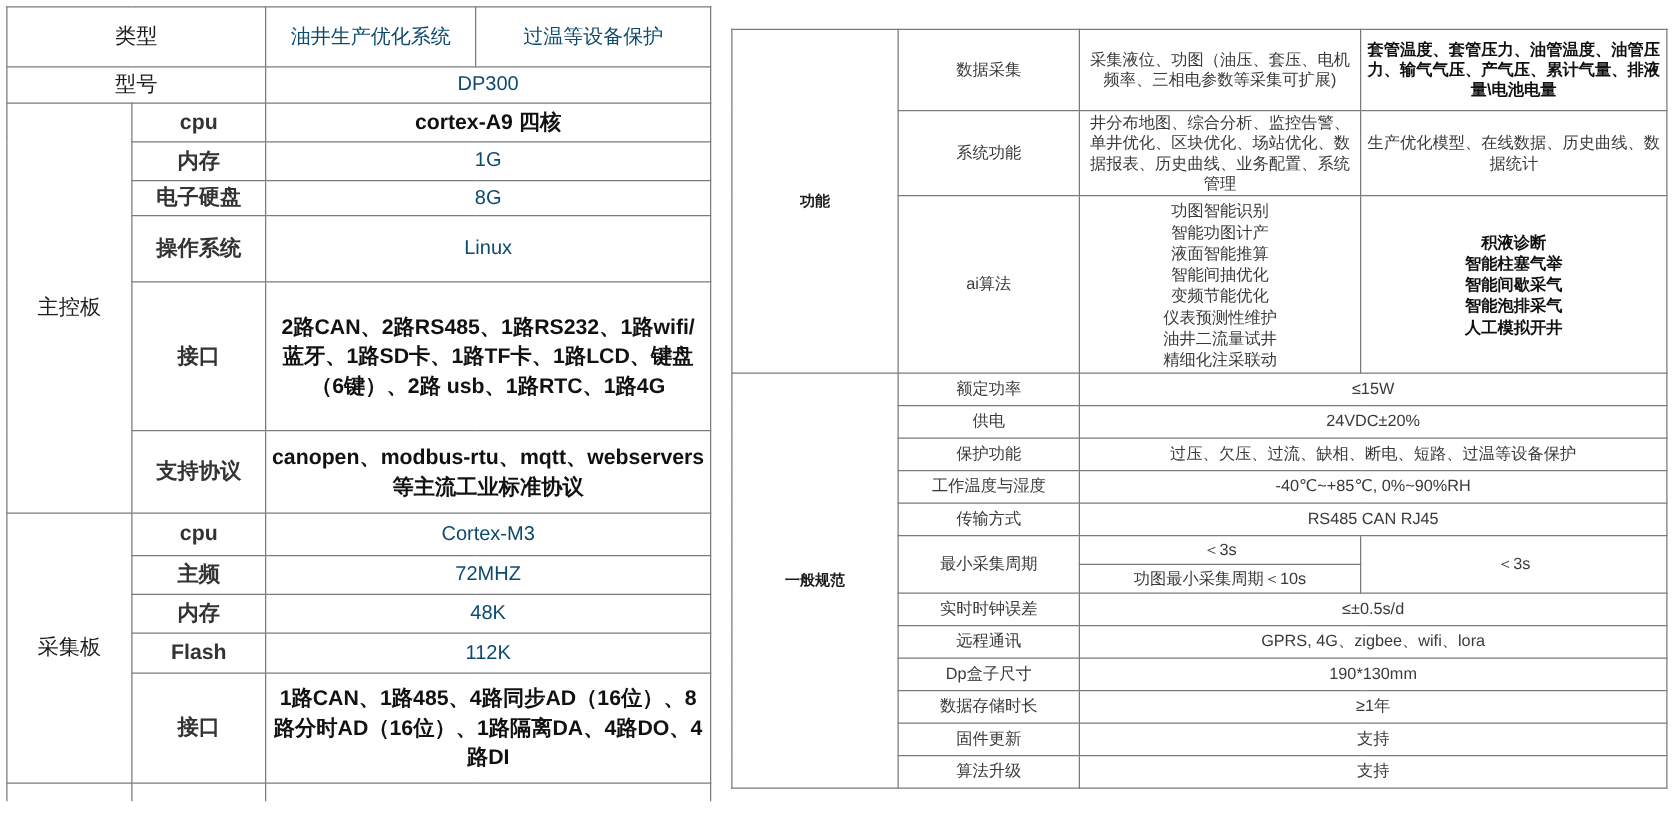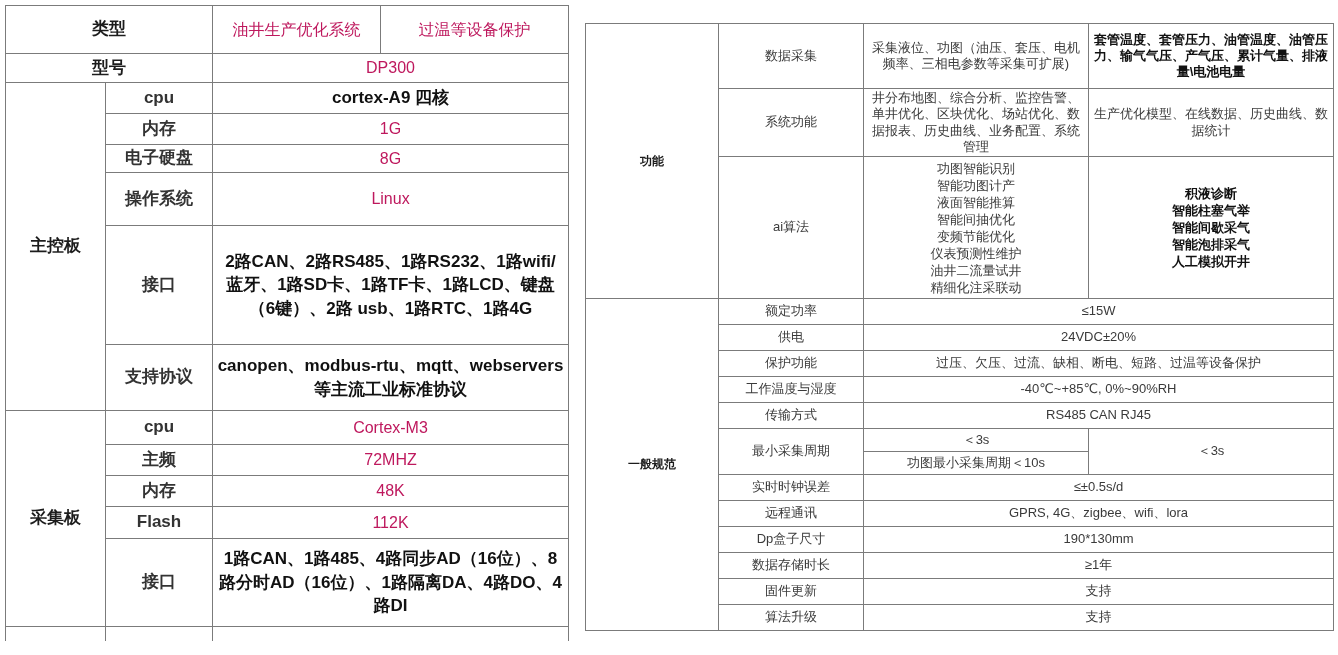--- a/index.html
+++ b/index.html
@@ -3,23 +3,23 @@
 <meta charset="utf-8">
 <style>
   html,body{margin:0;padding:0;background:#ffffff;}
   #page{position:relative;width:1338px;height:655px;background:#ffffff;overflow:hidden;
         font-family:"Liberation Sans","DejaVu Sans",sans-serif;color:#3f3f3f;}
   table{border-collapse:collapse;table-layout:fixed;}
   td{border:1px solid #7b7b7b;text-align:center;vertical-align:middle;
      padding:1px 4px;overflow:hidden;word-break:break-word;}
   
   #hw{position:absolute;left:5px;top:5px;width:563px;font-size:17px;line-height:1.32;}
-  #hw .hdr{font-weight:bold;color:#1c1c1c;}
+  #hw .hdr{font-weight:normal;color:#1c1c1c;}
   #hw .lbl{color:#333;font-weight:bold;}
-  #hw .val{font-size:16px;color:#be185d;}
+  #hw .val{font-size:16px;color:#0c4a6e;}
   #hw .bval{font-weight:bold;color:#111;font-size:17px;line-height:1.38;}
   #hw .stub td{border-bottom:none;}
   
   #fn{position:absolute;left:585px;top:23px;width:748px;font-size:13px;line-height:1.25;color:#3a3a3a;}
   #fn .hdr{font-weight:bold;color:#1c1c1c;font-size:12px;}
   #fn .bval{font-weight:bold;color:#111;}
   .preline{white-space:pre-line;}
   #fn .ai{line-height:17px;}
 </style>
 </head>

